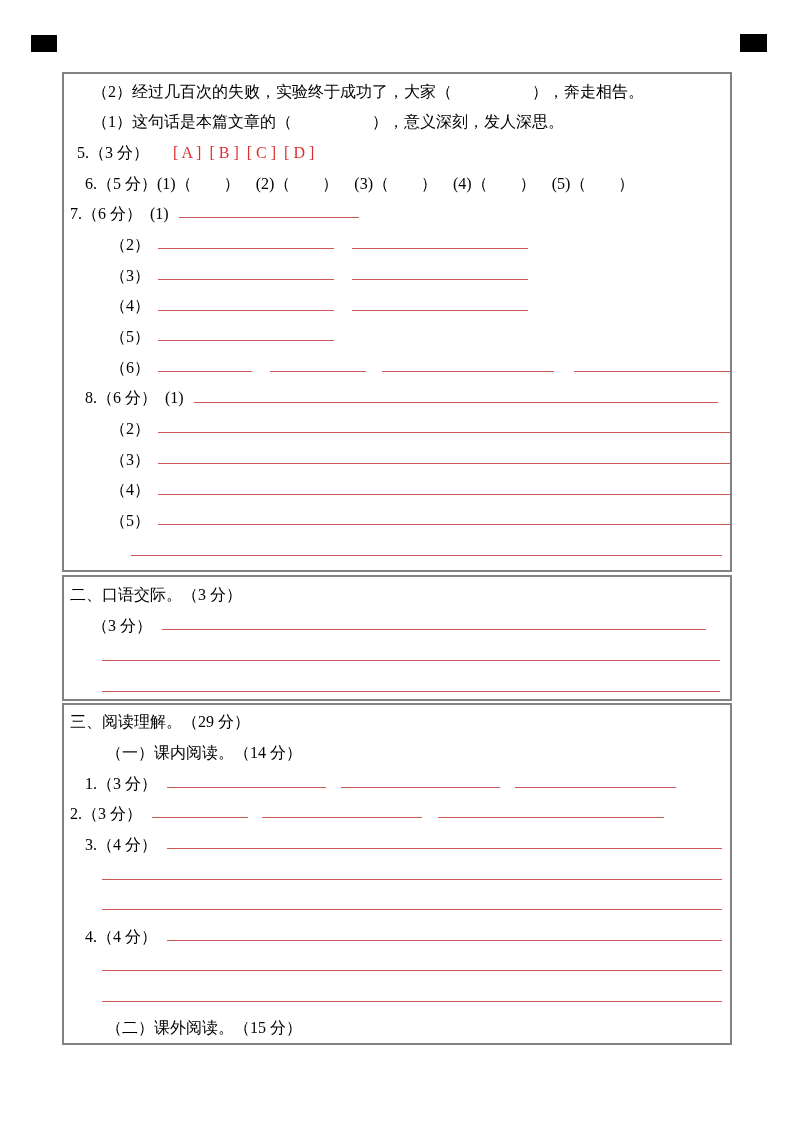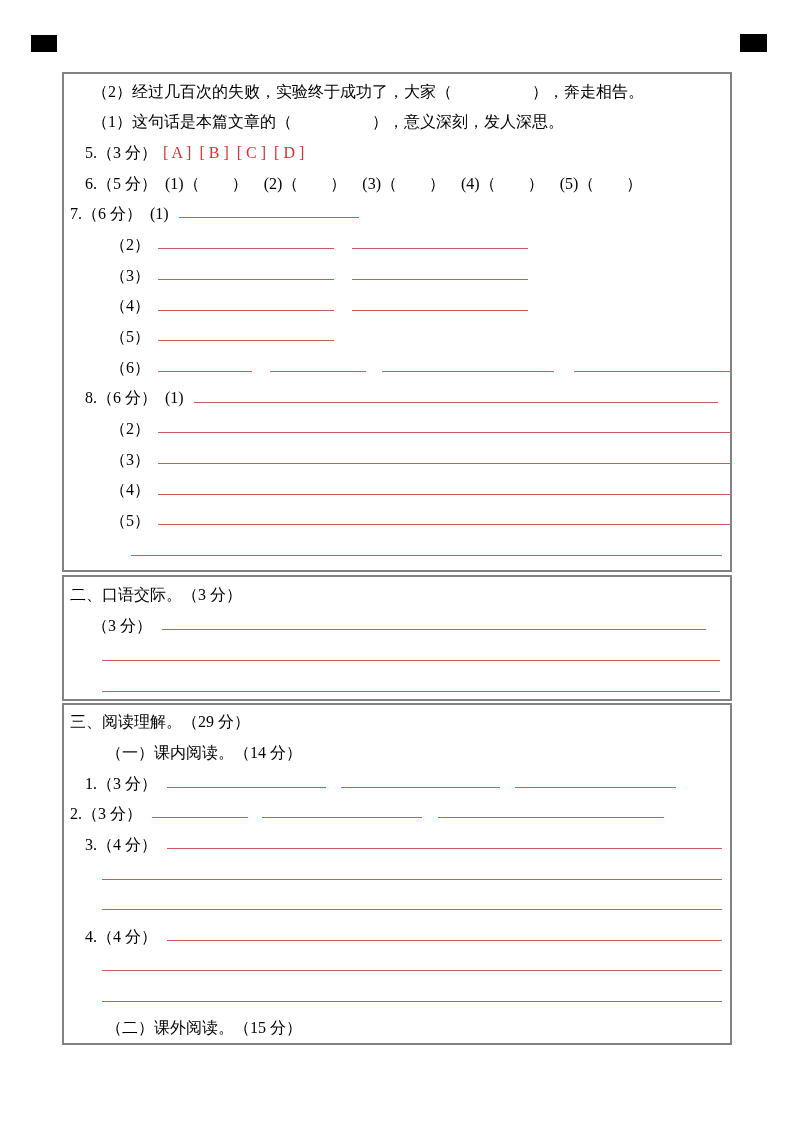--- a/index.html
+++ b/index.html
@@ -42,27 +42,27 @@
 
     <div class="row">
       <span class="lbl" style="margin-left:28px">（2）经过几百次的失败，实验终于成功了，大家（　　　　　），奔走相告。</span>
     </div>
 
     <div class="row">
       <span class="lbl" style="margin-left:28px">（1）这句话是本篇文章的（　　　　　），意义深刻，发人深思。</span>
     </div>
 
     <div class="row">
-      <span class="lbl" style="margin-left:21px">5.（3 分）</span>
-      <span class="lbl red" style="margin-left:6px">[ A ]  [ B ]  [ C ]  [ D ]</span>
+      <span class="lbl" style="margin-left:13px">5.（3 分）</span>
+      <span class="lbl red" style="margin-left:24px">[ A ]  [ B ]  [ C ]  [ D ]</span>
     </div>
 
     <div class="row">
       <span class="lbl" style="margin-left:21px">6.（5 分）</span>
-      <span class="lbl" style="margin-left:8px">(1)（　　）　(2)（　　）　(3)（　　）　(4)（　　）　(5)（　　）</span>
+      <span class="lbl" style="margin-left:0">(1)（　　）　(2)（　　）　(3)（　　）　(4)（　　）　(5)（　　）</span>
     </div>
 
     <div class="row">
       <span class="lbl" style="margin-left:6px">7.（6 分）</span>
       <span class="lbl" style="margin-left:8px">(1)</span>
       <span class="u" style="width:180px;margin-left:10px"></span>
     </div>
 
     <div class="row">
       <span class="lbl" style="margin-left:46px">（2）</span>

